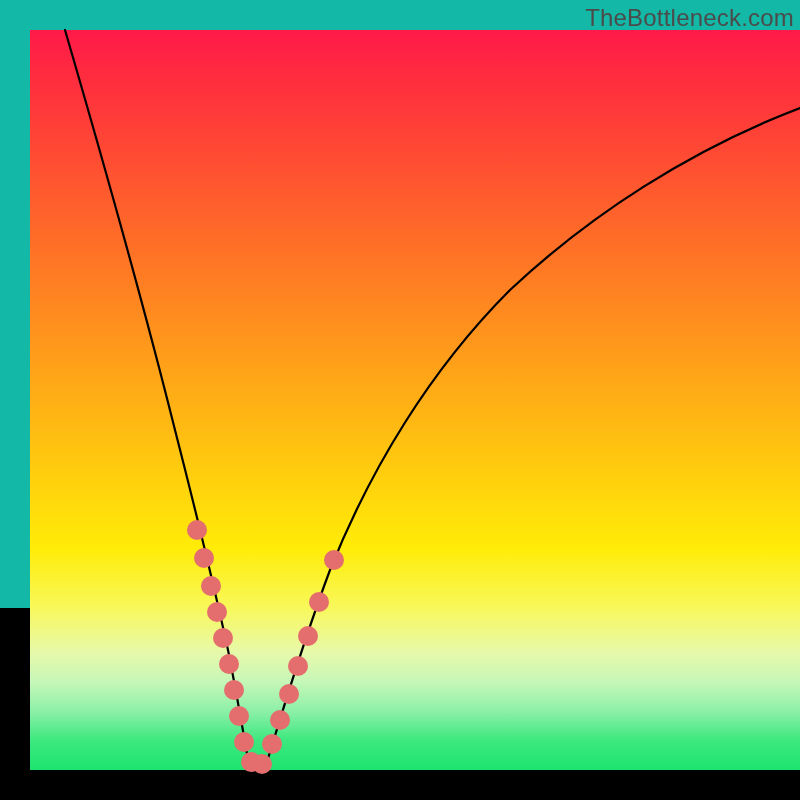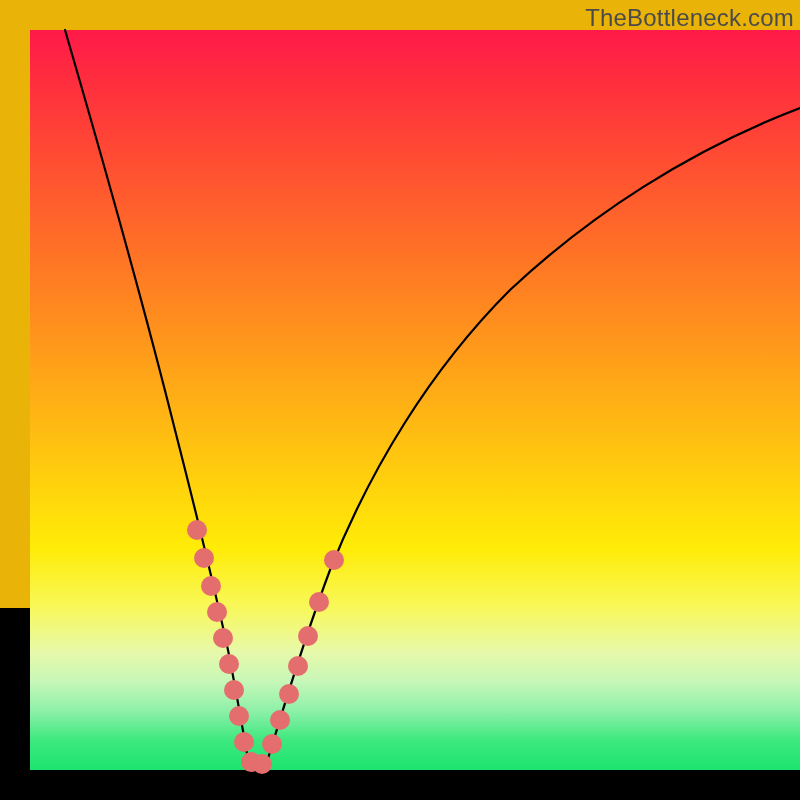--- a/index.html
+++ b/index.html
@@ -8,21 +8,21 @@
     width: 800px;
     height: 800px;
     overflow: hidden;
     background: #000;
     font-family: Arial, Helvetica, sans-serif;
   }
   .frame {
     position: relative;
     width: 800px;
     height: 608px;
-    background: #eab308;
+    background: #14b8a6;
   }
   .plot-area {
     position: absolute;
     left: 30px;
     top: 30px;
     width: 770px;   
     height: 740px;  
     
     background: linear-gradient(to bottom,
       #ff1a49 0%,

